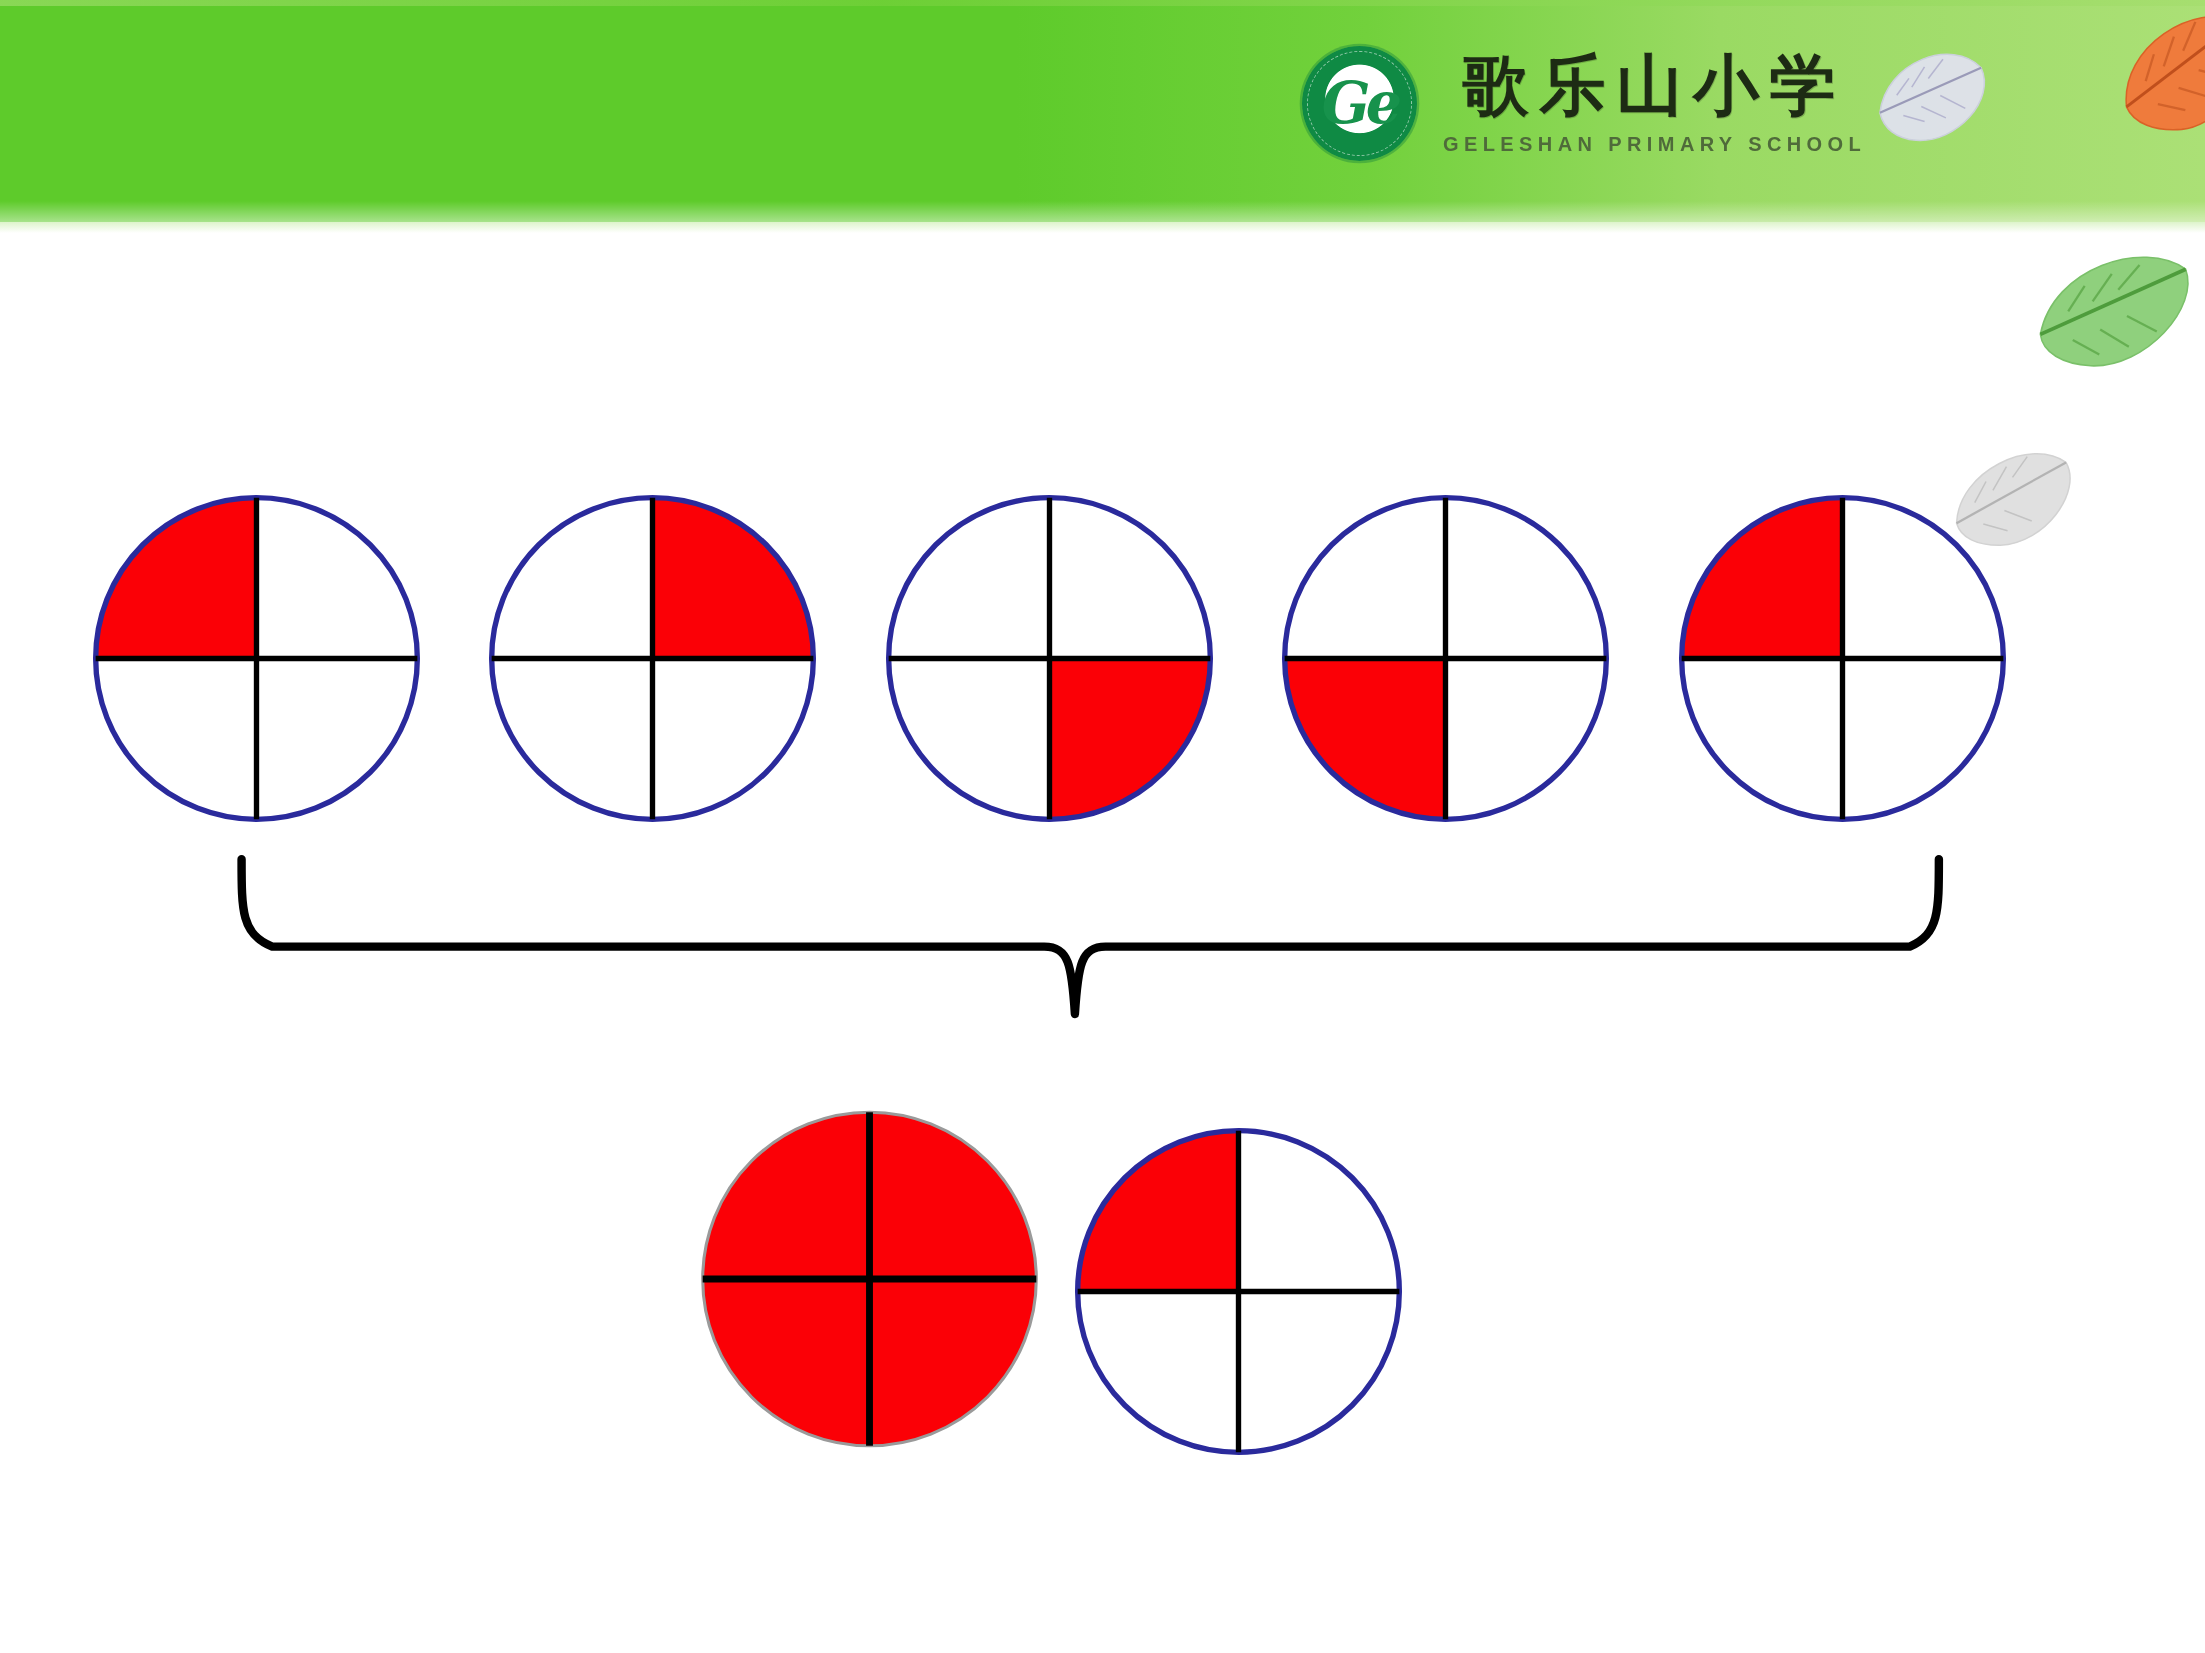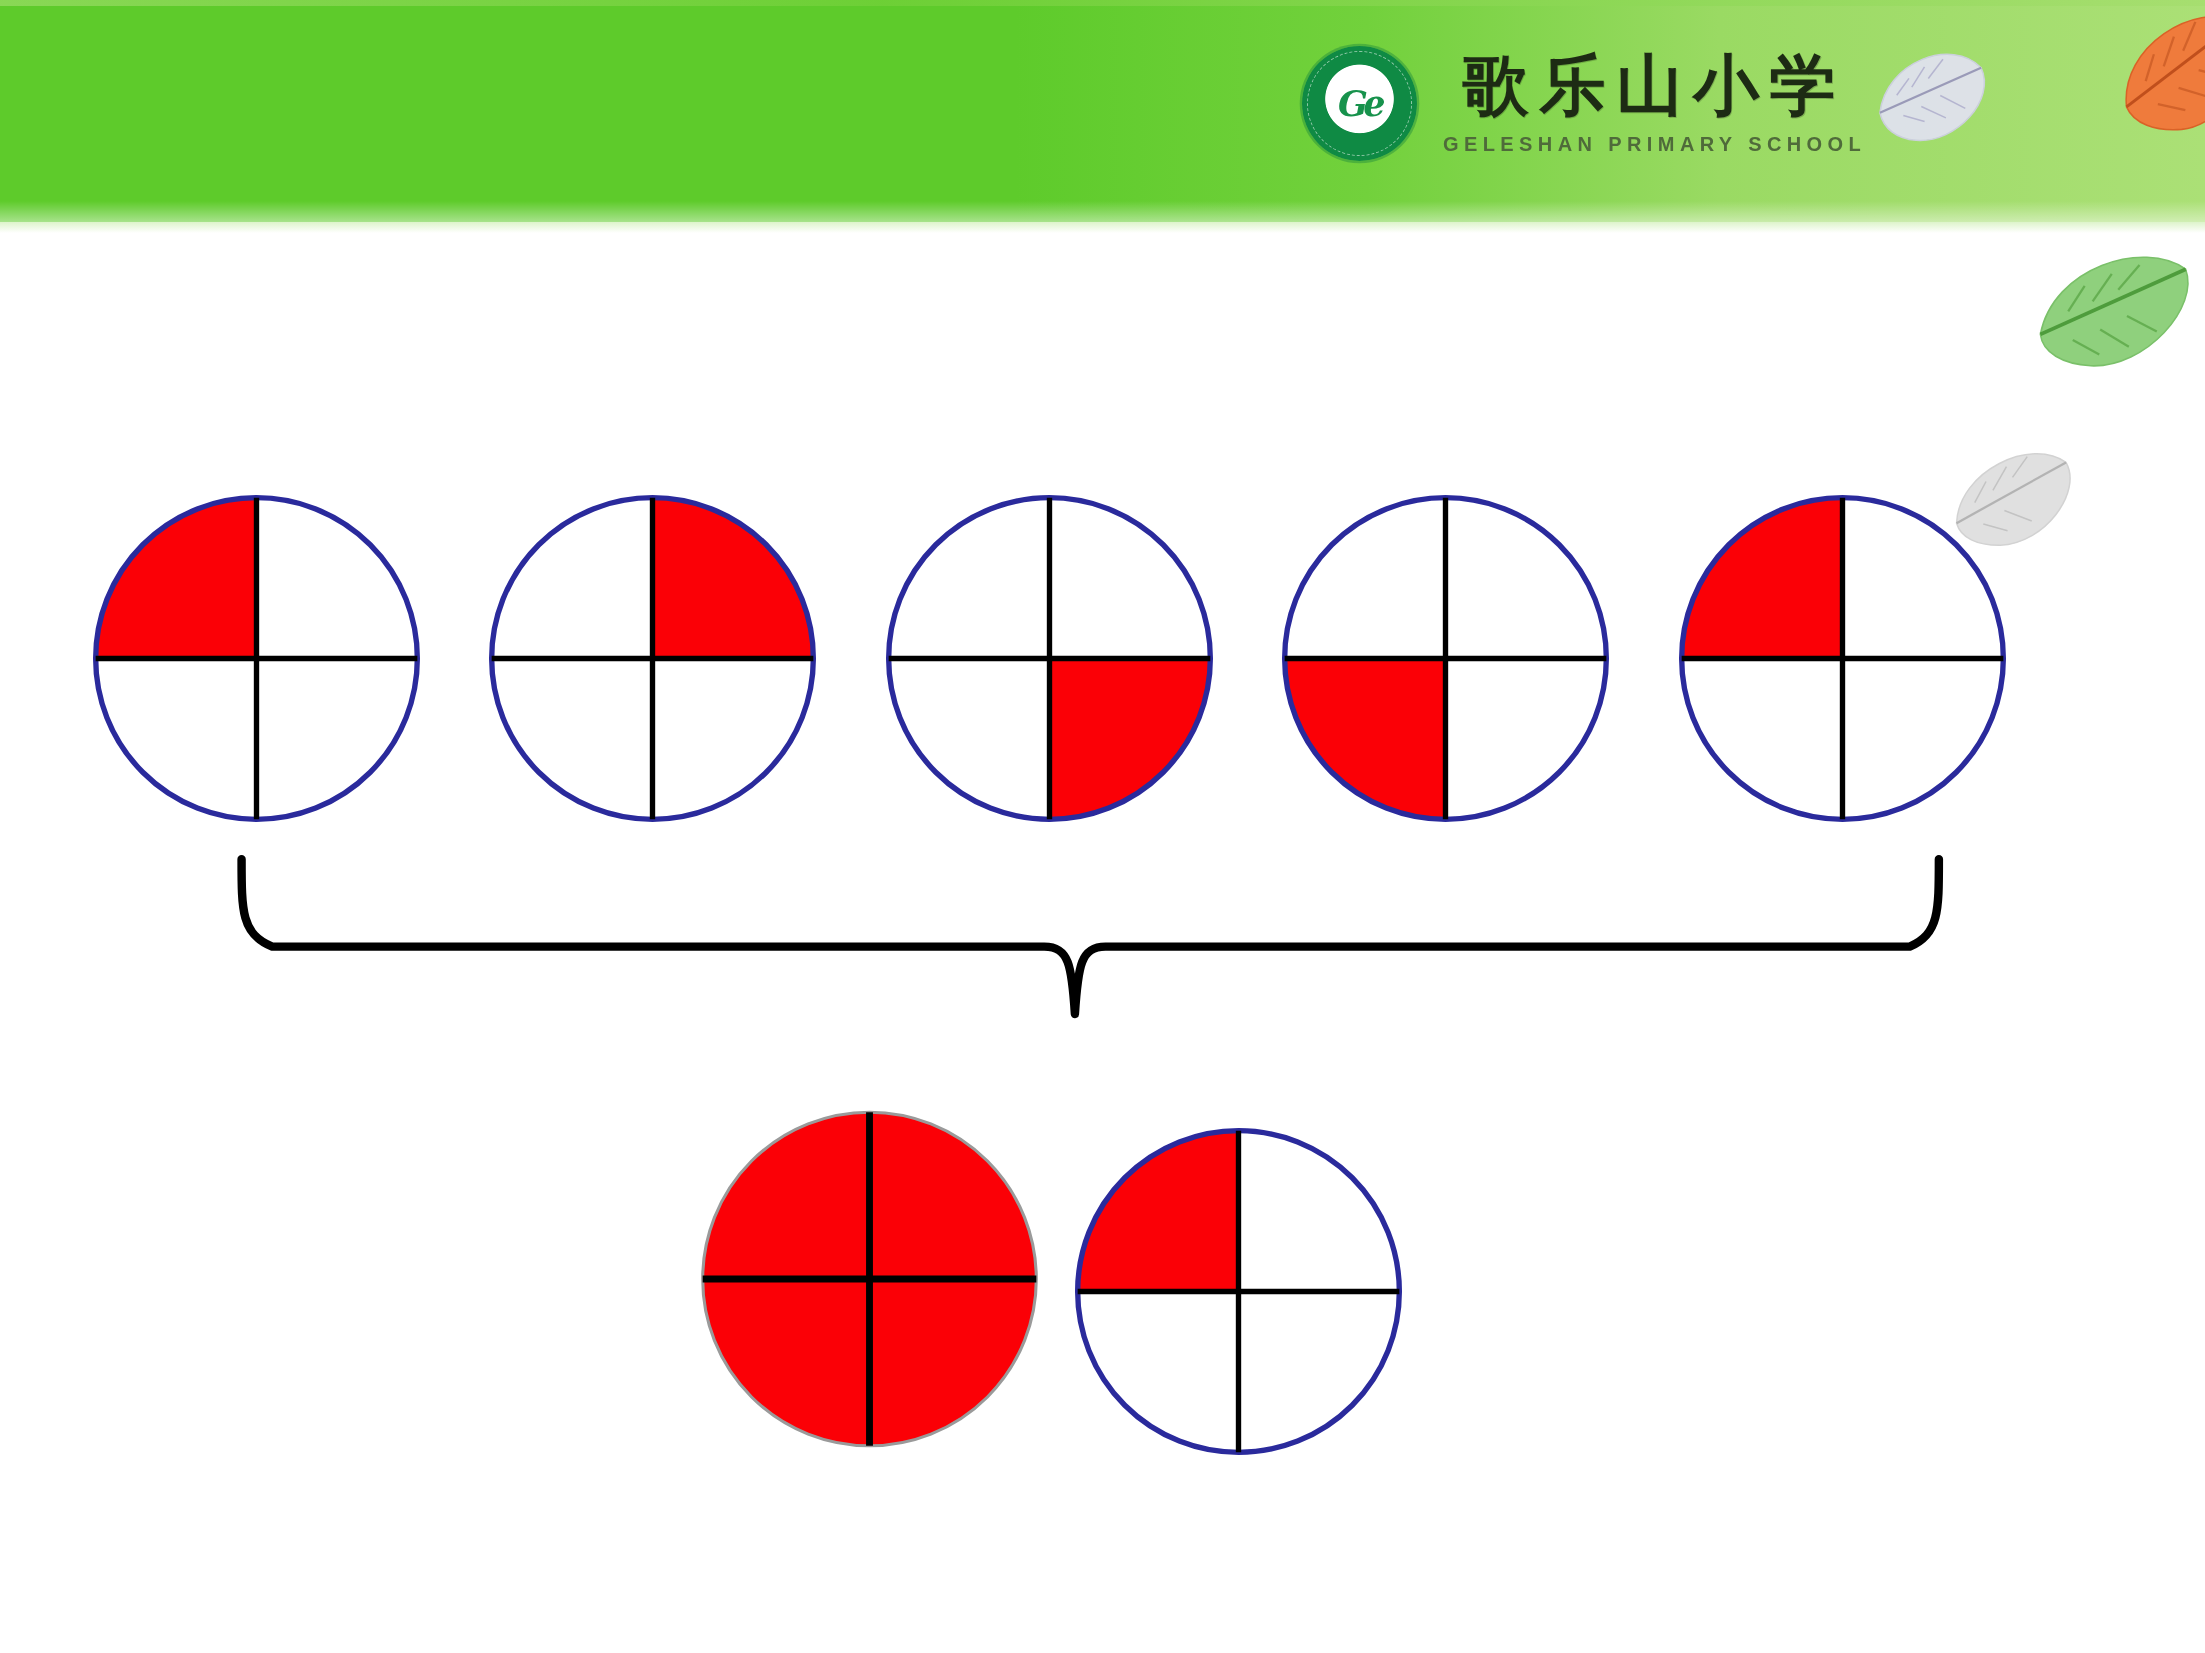--- a/index.html
+++ b/index.html
@@ -36,21 +36,21 @@
   }
   #school-emblem{
     width:115px;height:115px;border-radius:50%;
     background:radial-gradient(circle at 50% 46%,#ffffff 0 40%,#0f8a44 41% 100%);
     box-shadow:0 0 0 2.3px rgba(10,120,60,.35);
     position:relative;flex:0 0 auto;
   }
   #school-emblem .mono{
     position:absolute;left:50%;top:50%;transform:translate(-50%,-52%);
     font-family:"DejaVu Serif", serif;font-style:italic;font-weight:700;
-    font-size:35px;color:#17924c;letter-spacing:-4.6px;
+    font-size:57px;color:#17924c;letter-spacing:-4.6px;
   }
   #school-emblem .ring-dots{
     position:absolute;inset:4.6px;border-radius:50%;
     border:1.5px dashed rgba(255,255,255,.55);
   }
   #school-name-block{display:flex;flex-direction:column;align-items:center;}
   #school-name-cn{
     font-family:"DejaVu Serif", serif;
     font-size:66px;font-weight:700;color:#1d2b14;letter-spacing:10.7px;
     line-height:1.05;white-space:nowrap;

